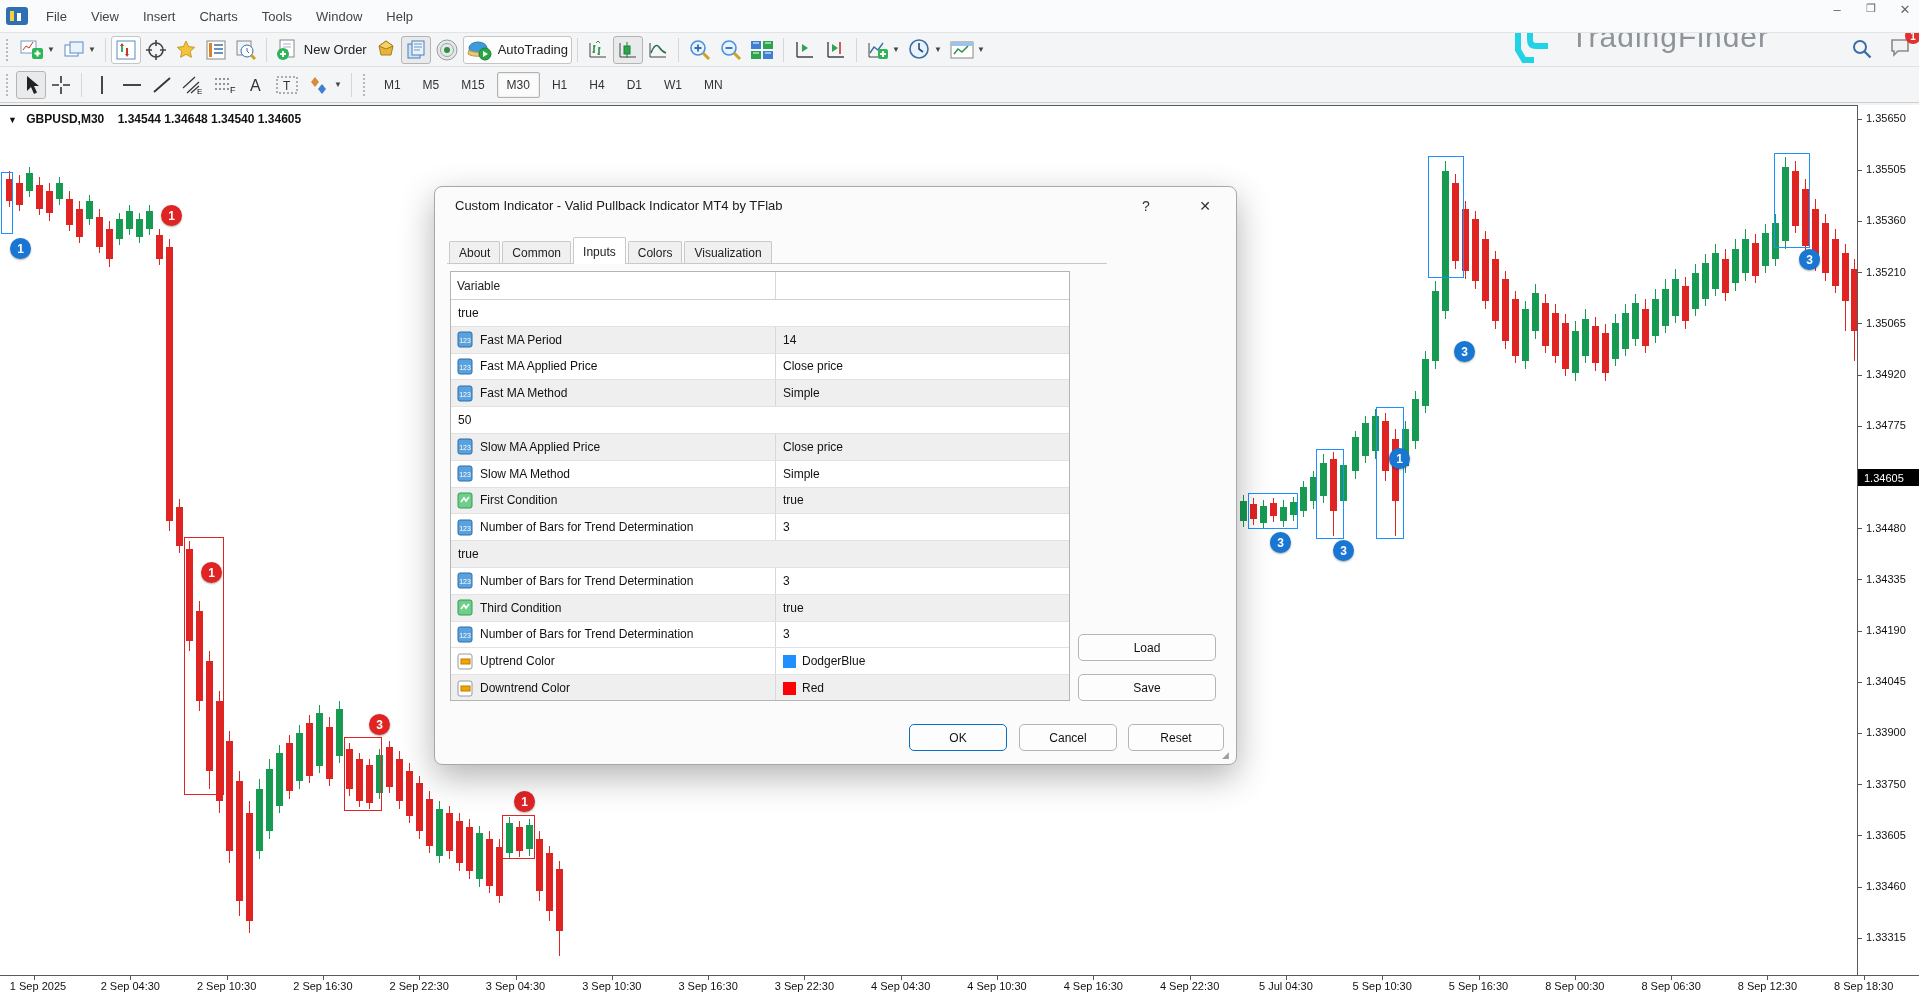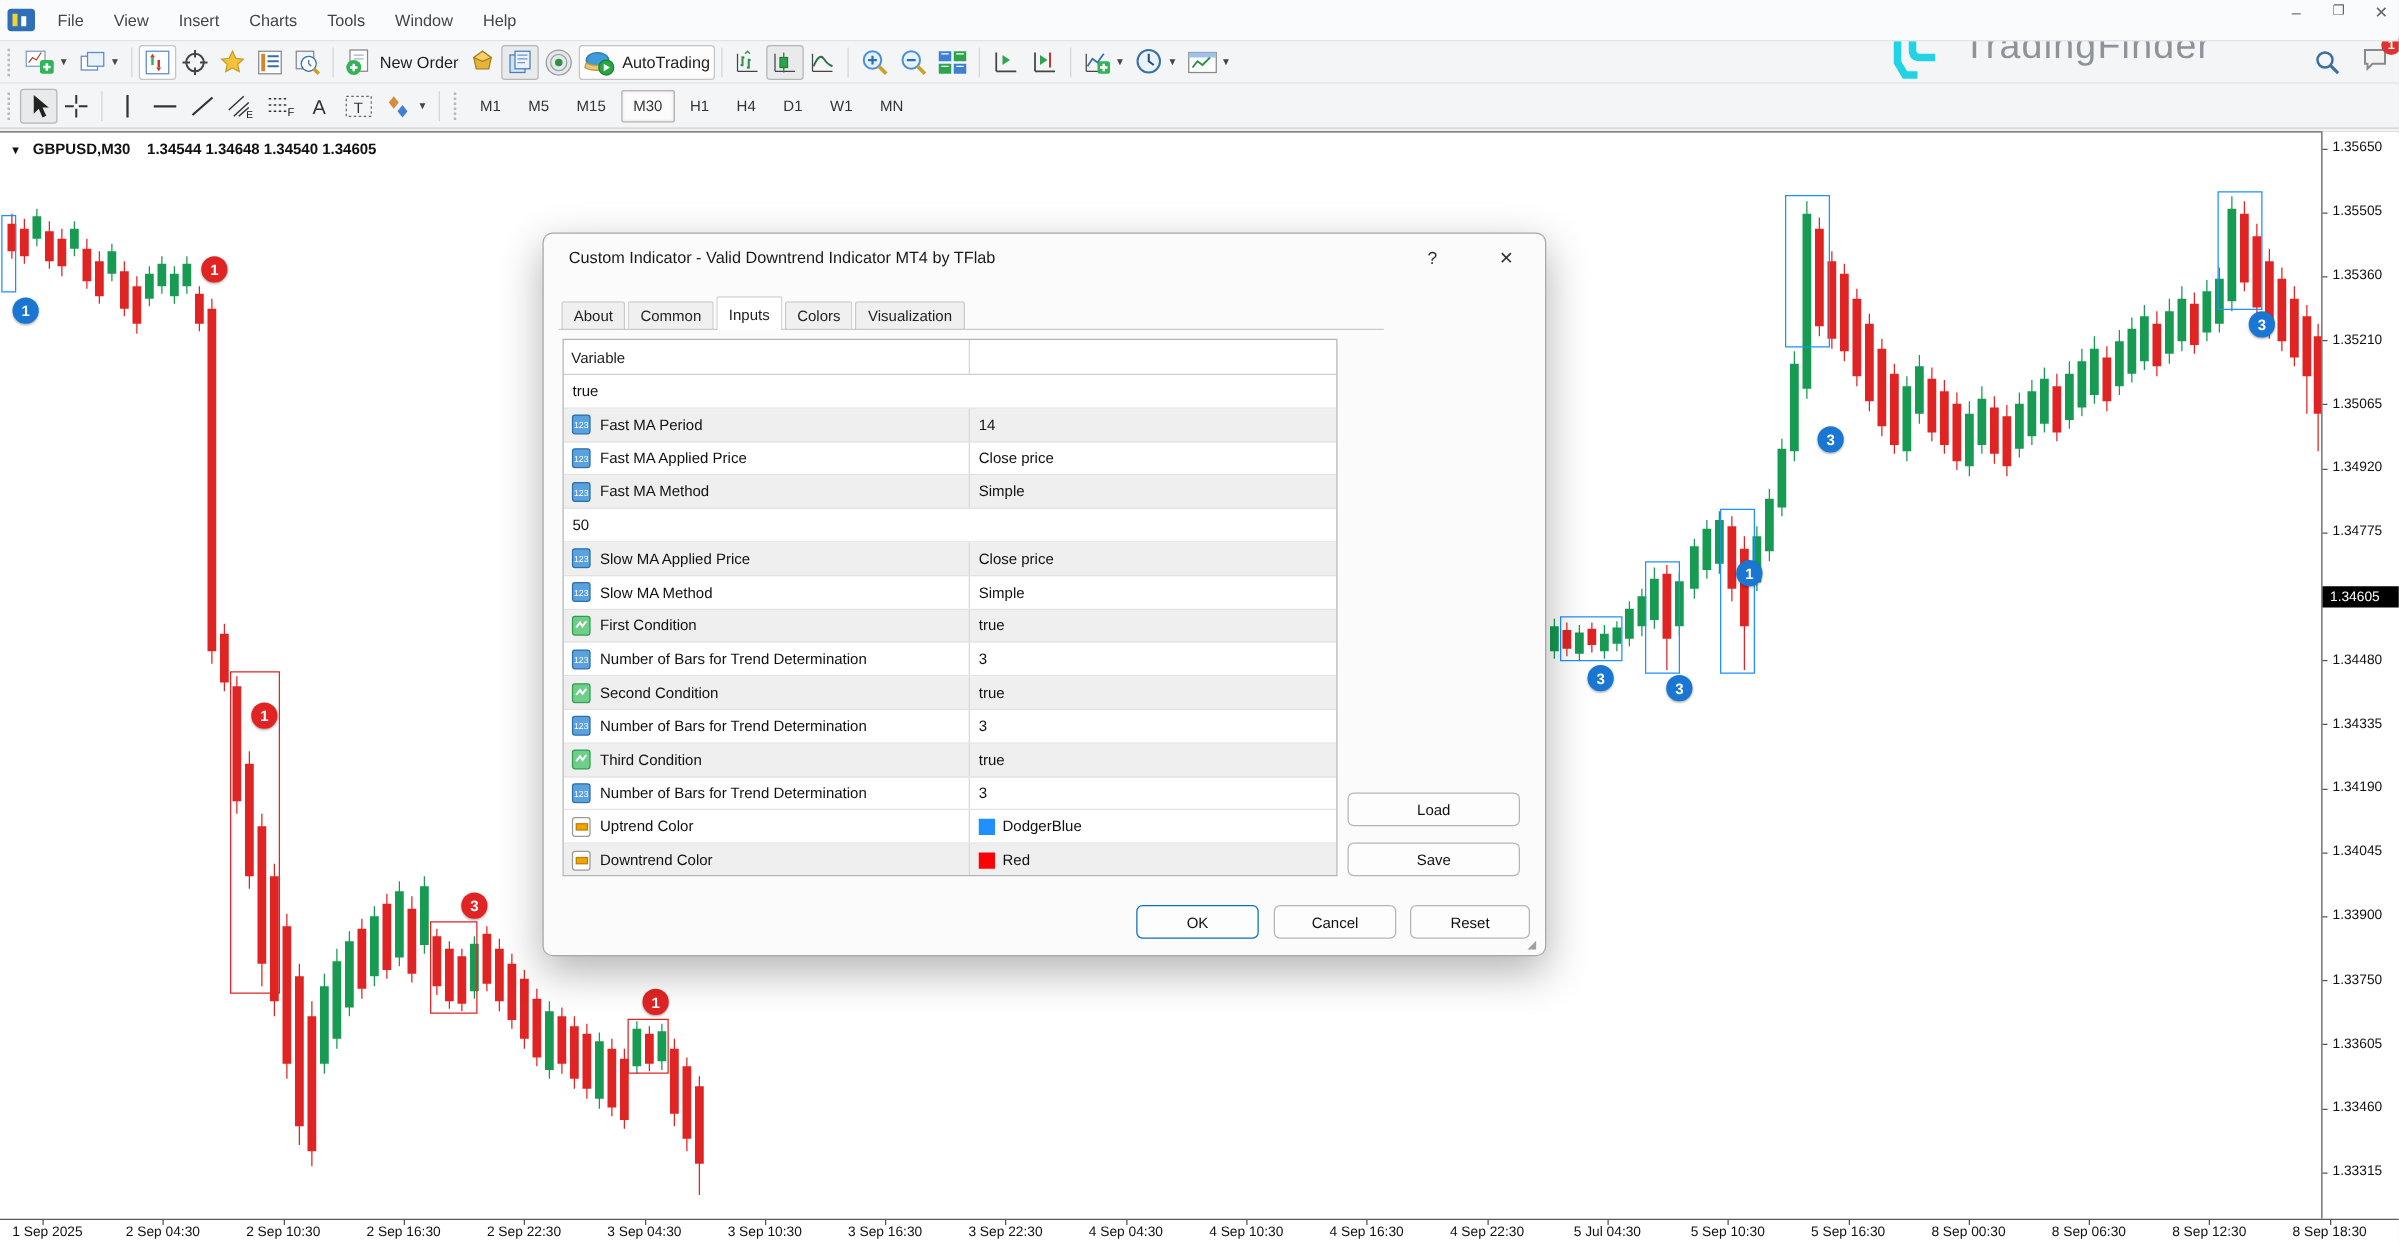--- a/index.html
+++ b/index.html
@@ -743,21 +743,21 @@
       <div class="ta-label" style="left: 1574.8px;">8 Sep 00:30</div>
       <div class="ta-tick" style="left: 1671.1px;"></div>
       <div class="ta-label" style="left: 1671.1px;">8 Sep 06:30</div>
       <div class="ta-tick" style="left: 1767.4px;"></div>
       <div class="ta-label" style="left: 1767.4px;">8 Sep 12:30</div>
       <div class="ta-tick" style="left: 1863.7px;"></div>
       <div class="ta-label" style="left: 1863.7px;">8 Sep 18:30</div>
     </div>
 
   <div id="dialog">
-    <div id="dlg-title">Custom Indicator - Valid Downtrend Indicator MT4 by TFlab</div>
+    <div id="dlg-title">Custom Indicator - Valid Pullback Indicator MT4 by TFlab</div>
     <div id="dlg-help">?</div>
     <div id="dlg-close">✕</div>
     <div id="dlg-tabs">
         <span class="tab">About</span>
         <span class="tab">Common</span>
         <span class="tab active">Inputs</span>
         <span class="tab">Colors</span>
         <span class="tab">Visualization</span>
       </div>
     <div id="dlg-tabline"></div>
@@ -853,27 +853,20 @@
               <rect x="1" y="1" width="14" height="15" rx="2" fill="#5aa2dd" stroke="#2d6da8"></rect>
               <text x="2.2" y="11.5" font-size="7" fill="#fff" font-family="Liberation Sans">123</text>
             </svg>
             <span>Number of Bars for Trend Determination</span>
           </div>
   <div class="tc-val">
             <span>3</span>
           </div>
         </div>
         <div class="trow alt">
-          <div class="tc-var">
-            <svg class="rowicon" viewBox="0 0 17 17">
-              <rect x="1" y="1" width="14" height="15" rx="2" fill="#6fcf8a" stroke="#2f9e50"></rect>
-              <path d="M4 10l3-4 2 3 3-4" fill="none" stroke="#fff" stroke-width="1.6"></path>
-            </svg>
-            <span>Second Condition</span>
-          </div>
   <div class="tc-val">
             <span>true</span>
           </div>
         </div>
         <div class="trow">
           <div class="tc-var">
             <svg class="rowicon" viewBox="0 0 17 17">
               <rect x="1" y="1" width="14" height="15" rx="2" fill="#5aa2dd" stroke="#2d6da8"></rect>
               <text x="2.2" y="11.5" font-size="7" fill="#fff" font-family="Liberation Sans">123</text>
             </svg>

